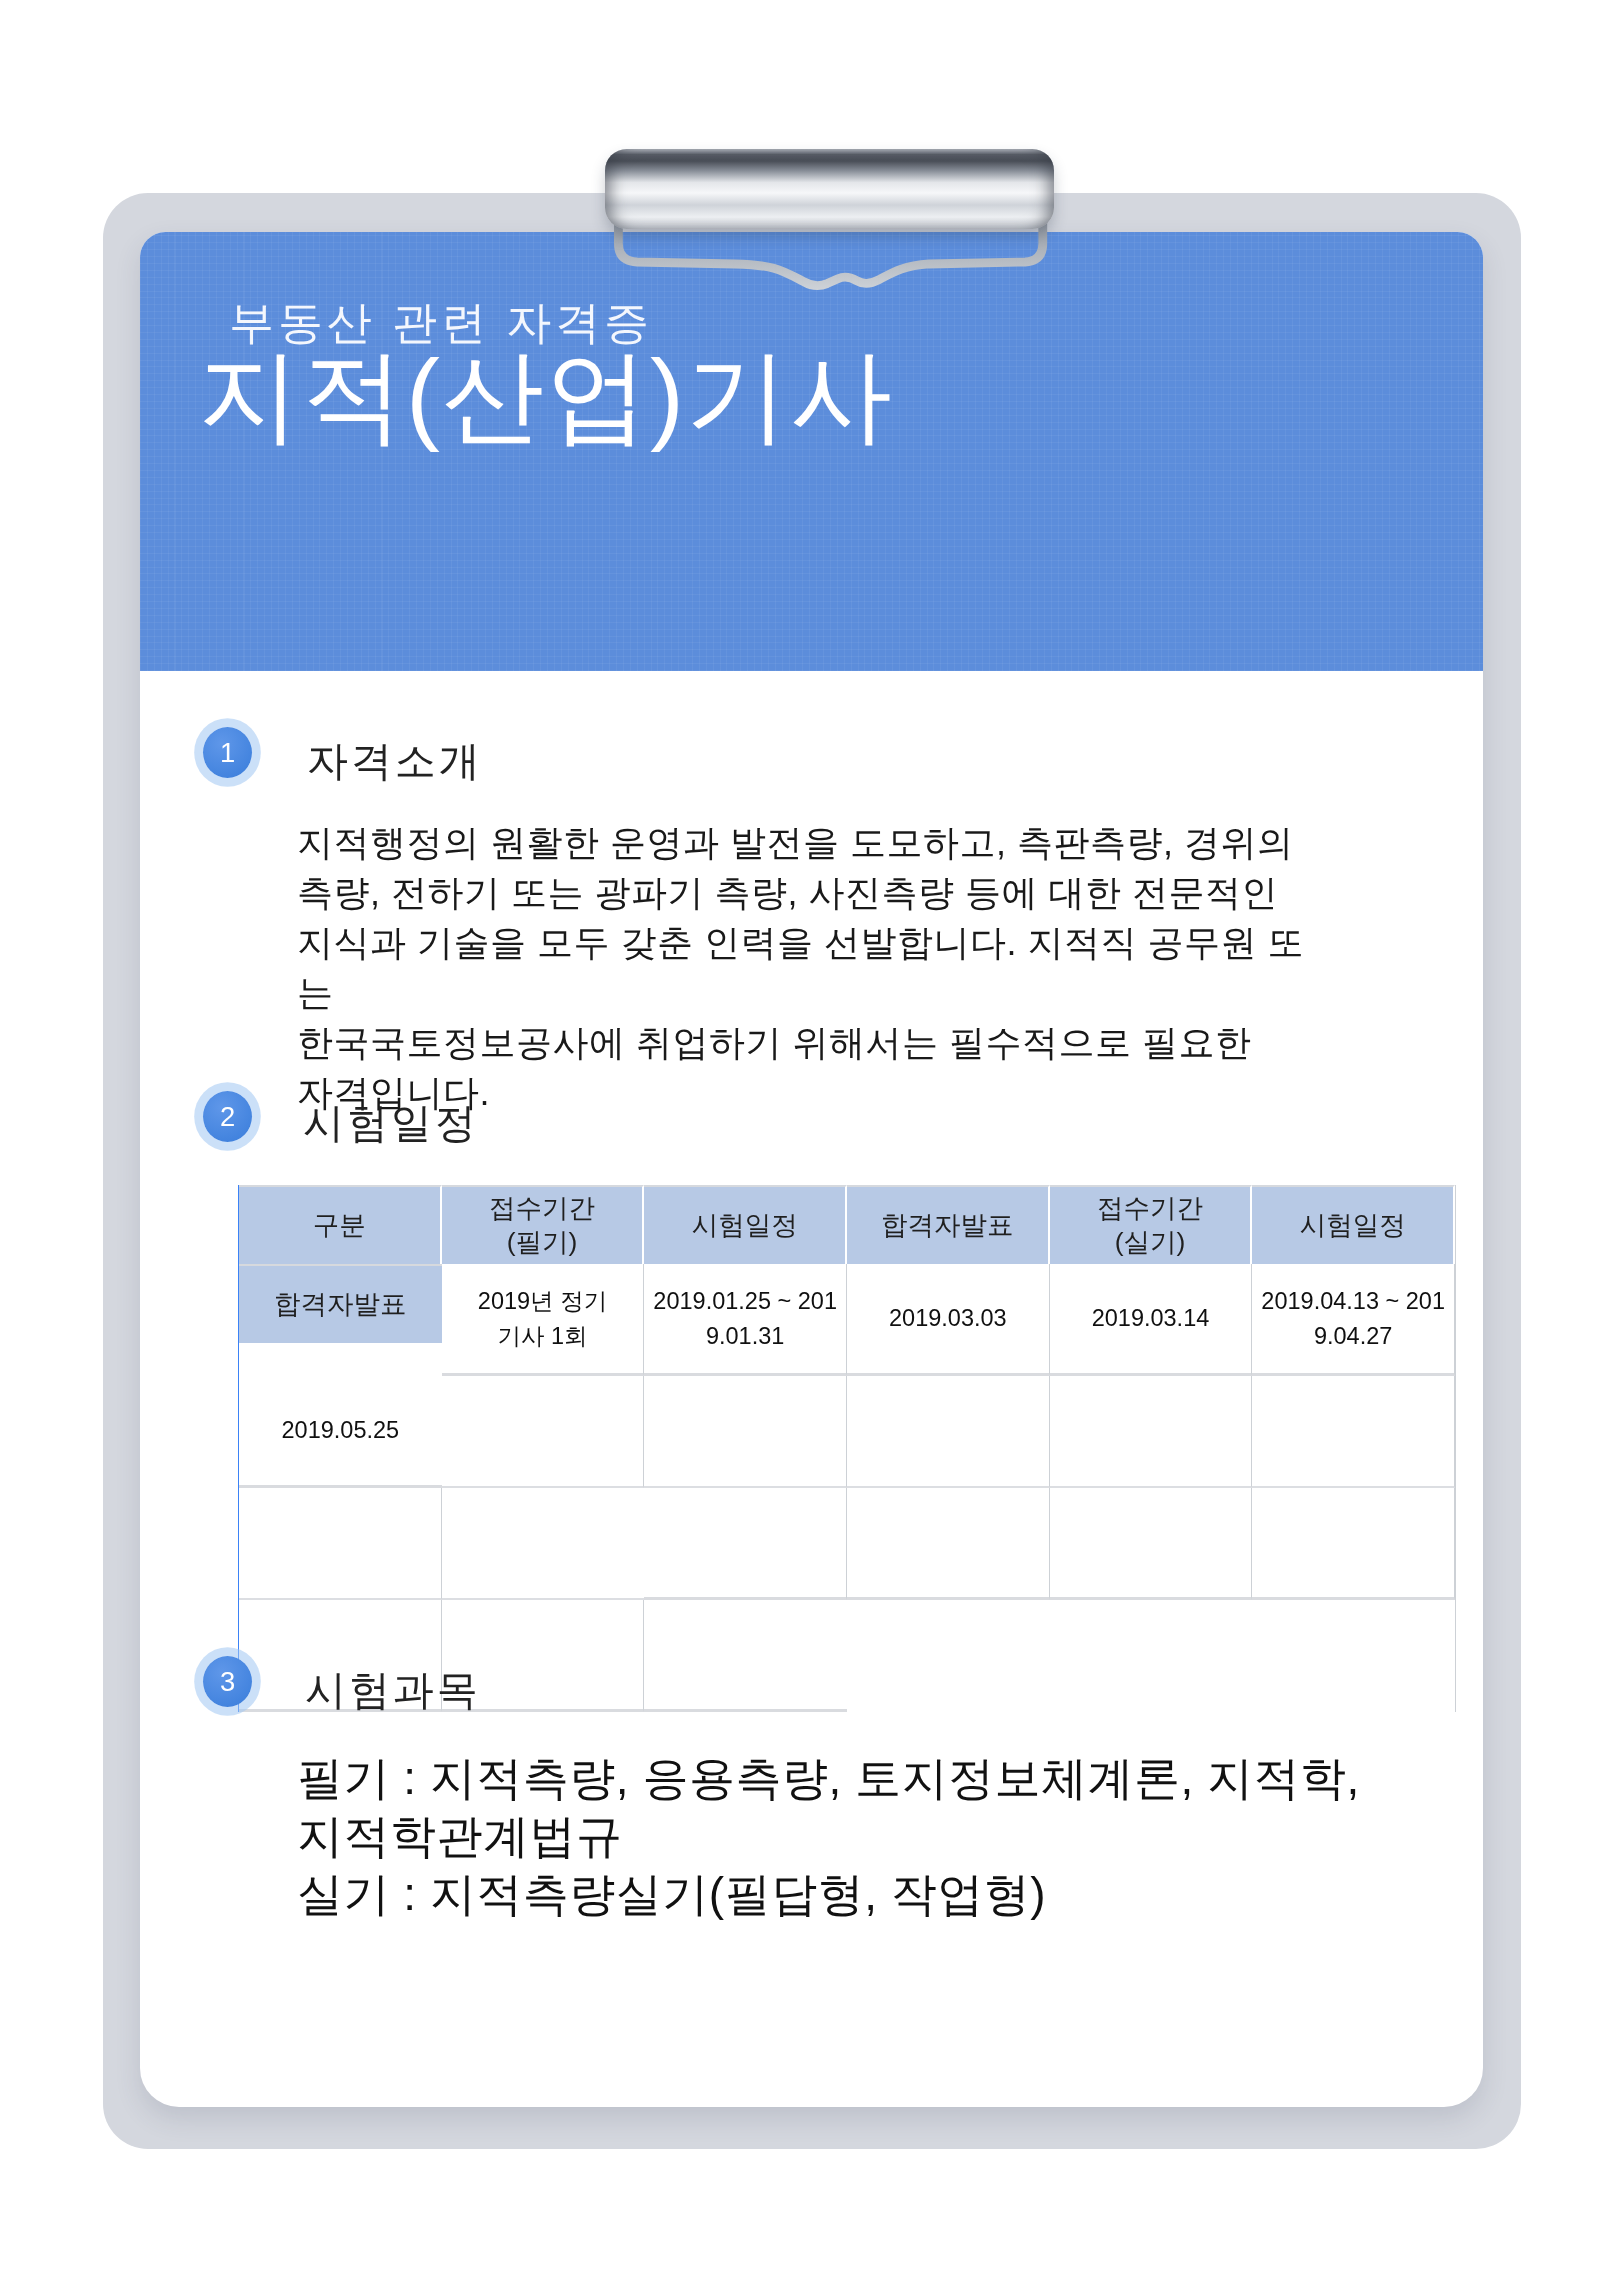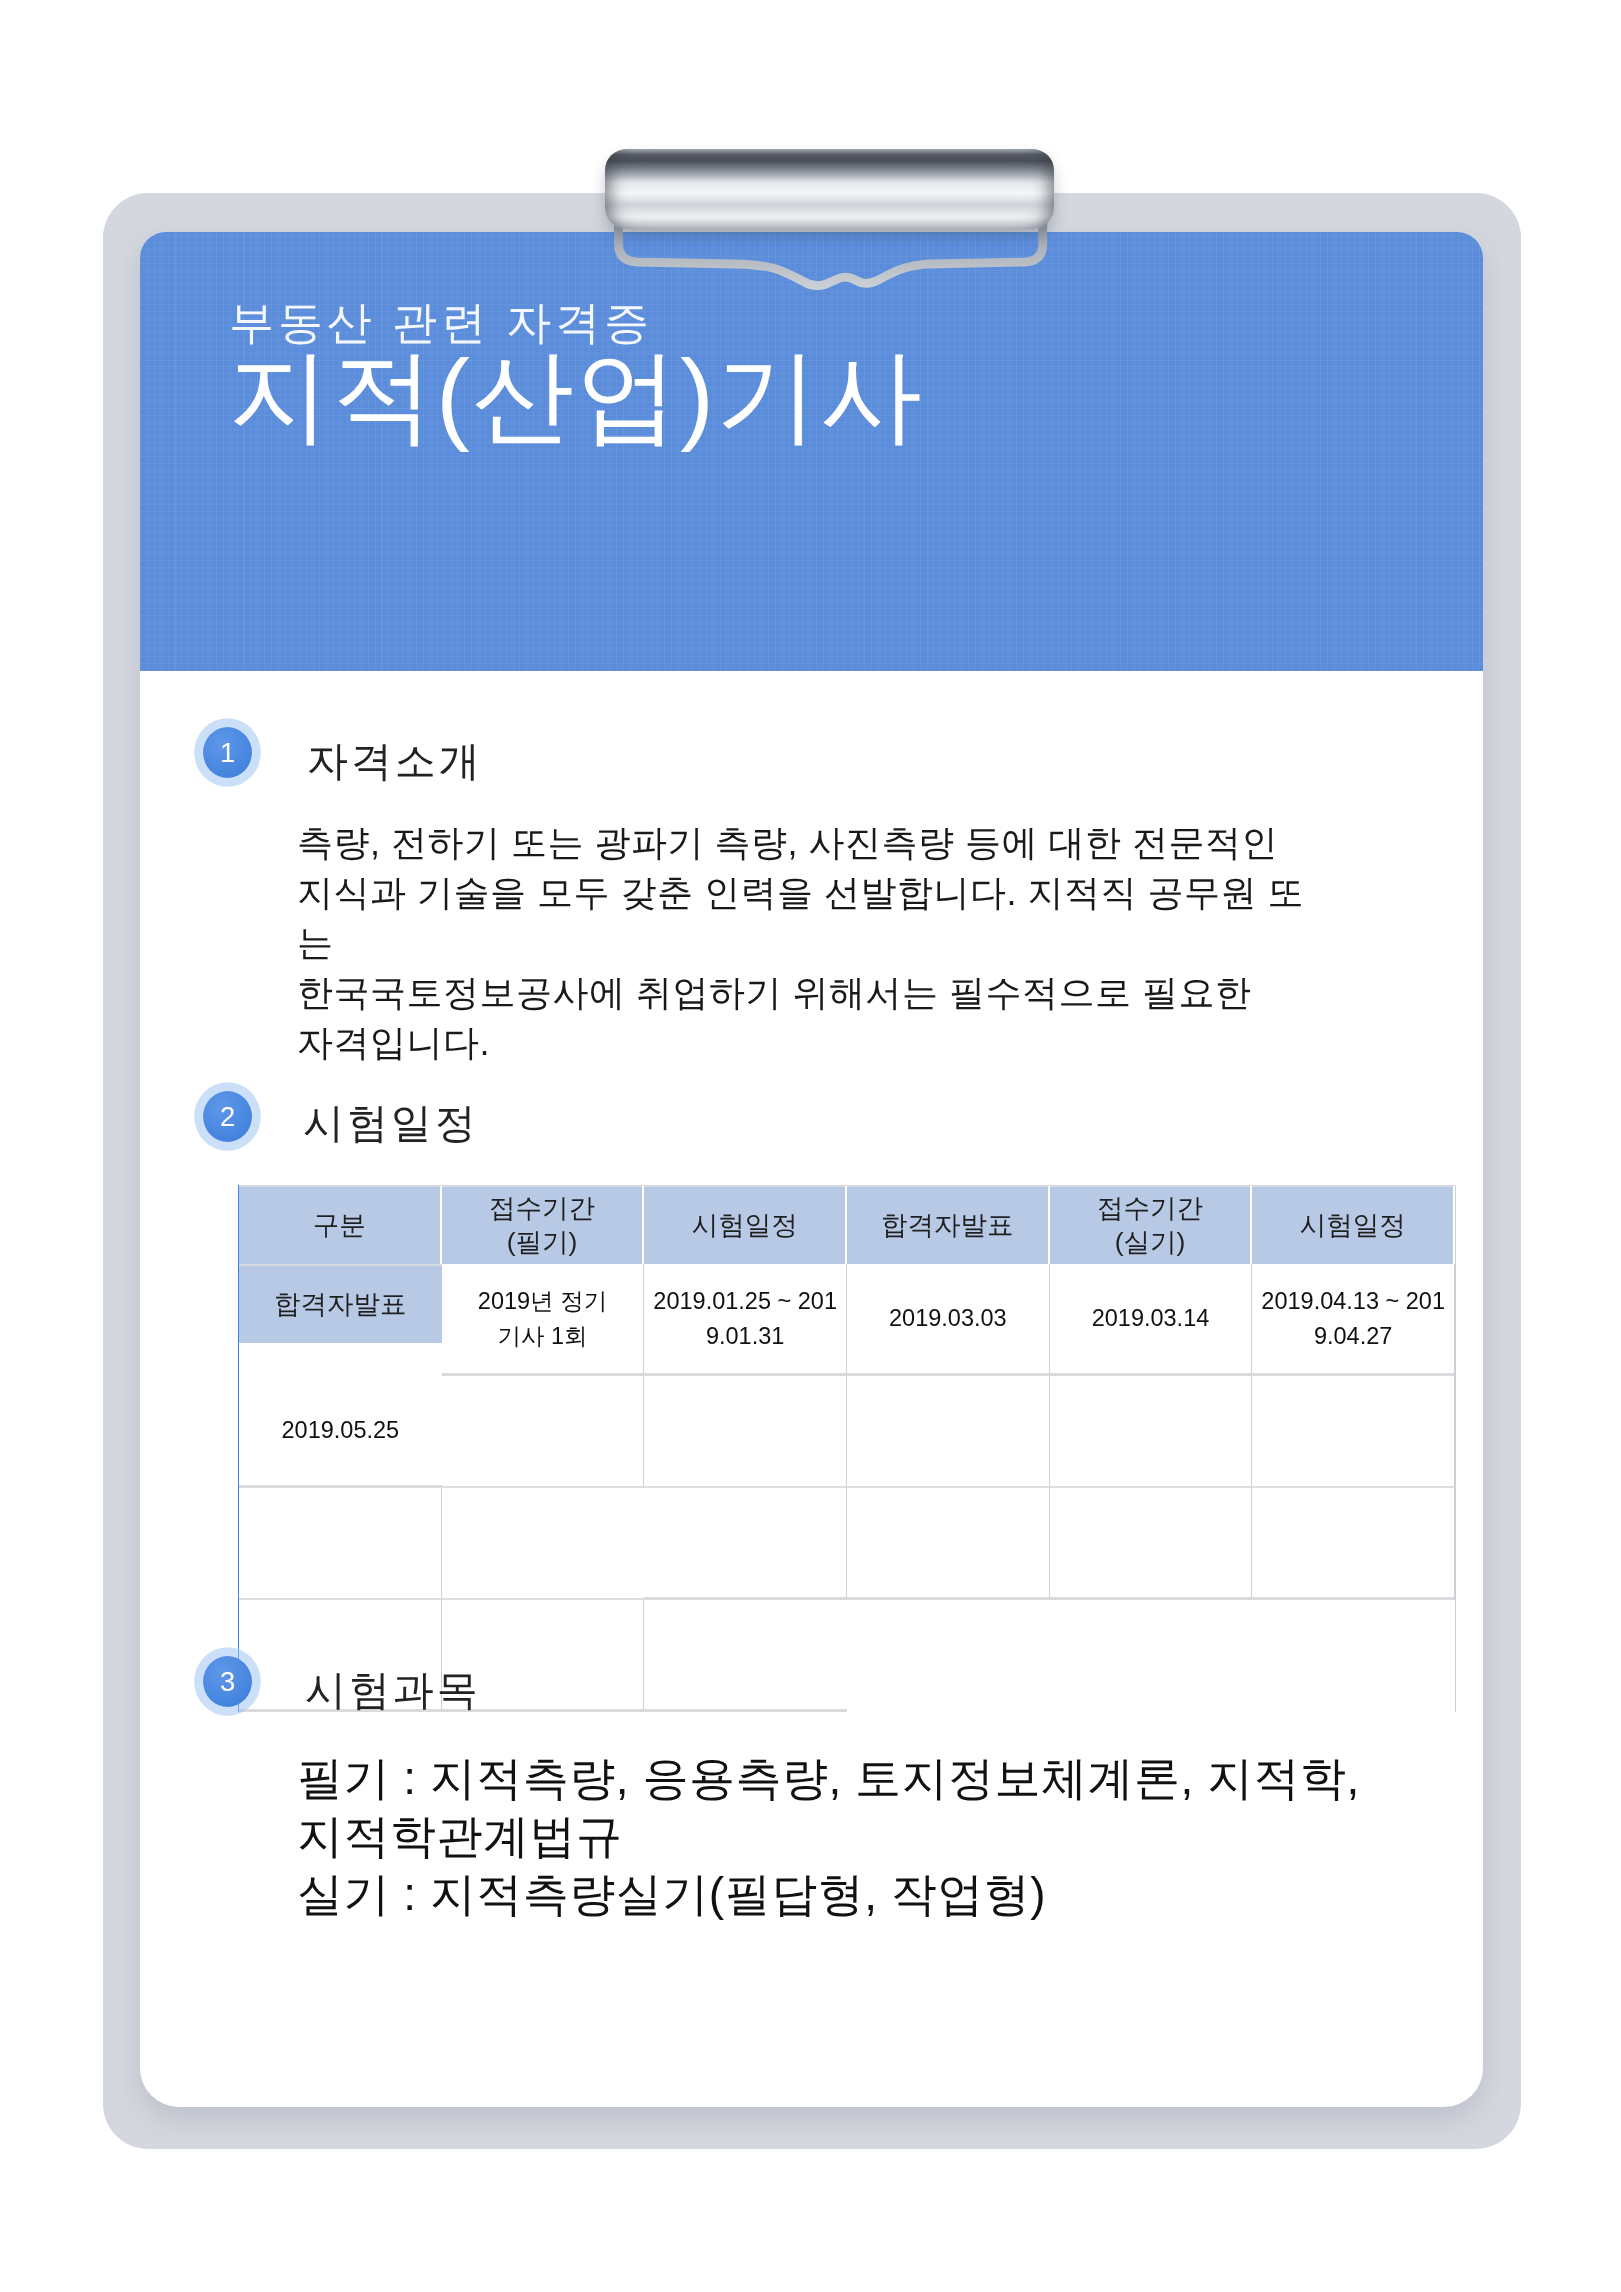--- a/index.html
+++ b/index.html
@@ -34,21 +34,21 @@
     position:absolute;inset:0;
     background:
       repeating-linear-gradient(0deg, rgba(255,255,255,.05) 0 1px, transparent 1px 6.9px),
       repeating-linear-gradient(90deg, rgba(255,255,255,.05) 0 1px, transparent 1px 6.9px);
   }
   .hdr-subtitle{
     position:absolute;left:89px;top:61px;
     font-size:45px;letter-spacing:3.9px;color:#f4f7fd;font-weight:400;
   }
   .hdr-title{
-    position:absolute;left:88px;top:106px;
+    position:absolute;left:58px;top:106px;
     font-size:102px;letter-spacing:2px;color:#ffffff;font-weight:400;line-height:1.15;
   }
 
   
   .clip-wire-svg{position:absolute;left:0;top:0;width:1621px;height:2293px;pointer-events:none;}
   .clip-barrel{
     position:absolute;left:605px;top:149px;width:449px;height:80px;border-radius:21.6px;
     background:linear-gradient(180deg,
       #b9bec6 0%, #585d66 7%, #494e57 15%, #868c96 27%,
       #e4e6ea 42%, #f6f7f9 55%, #cfd3d9 70%, #edeff2 85%, #c2c7ce 100%);
@@ -122,20 +122,21 @@
       <div class="texture"></div>
       <div class="hdr-subtitle">부동산 관련 자격증</div>
       <div class="hdr-title">지적(산업)기사</div>
     </div>
 
     <div class="badge" style="left:63px;top:495px;">
       <span>1</span>
     </div>
     <div class="sec-heading" style="left:167px;top:502px;">자격소개</div>
     <div class="intro-para">
+      <span class="pline">지적행정의 원활한 운영과 발전을 도모하고, 측판측량, 경위의</span>
       <span class="pline">측량, 전하기 또는 광파기 측량, 사진측량 등에 대한 전문적인</span>
       <span class="pline">지식과 기술을 모두 갖춘 인력을 선발합니다. 지적직 공무원 또는</span>
       <span class="pline">한국국토정보공사에 취업하기 위해서는 필수적으로 필요한</span>
       <span class="pline">자격입니다.</span>
     </div>
 
     <div class="badge" style="left:63px;top:859px;">
       <span>2</span>
     </div>
     <div class="sec-heading" style="left:163px;top:864px;">시험일정</div>

